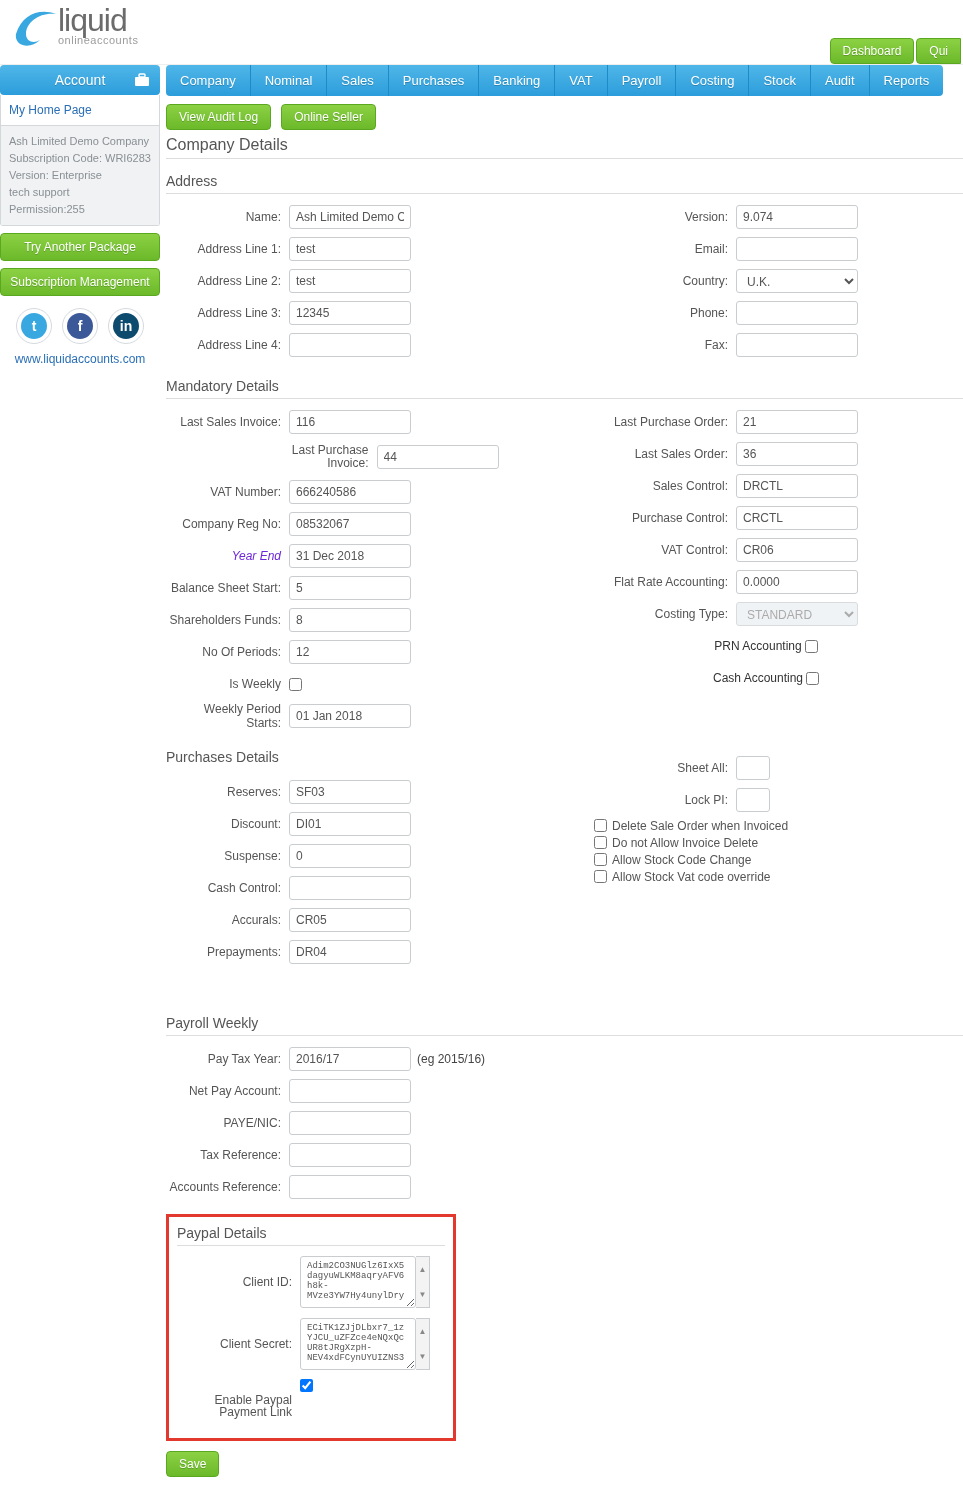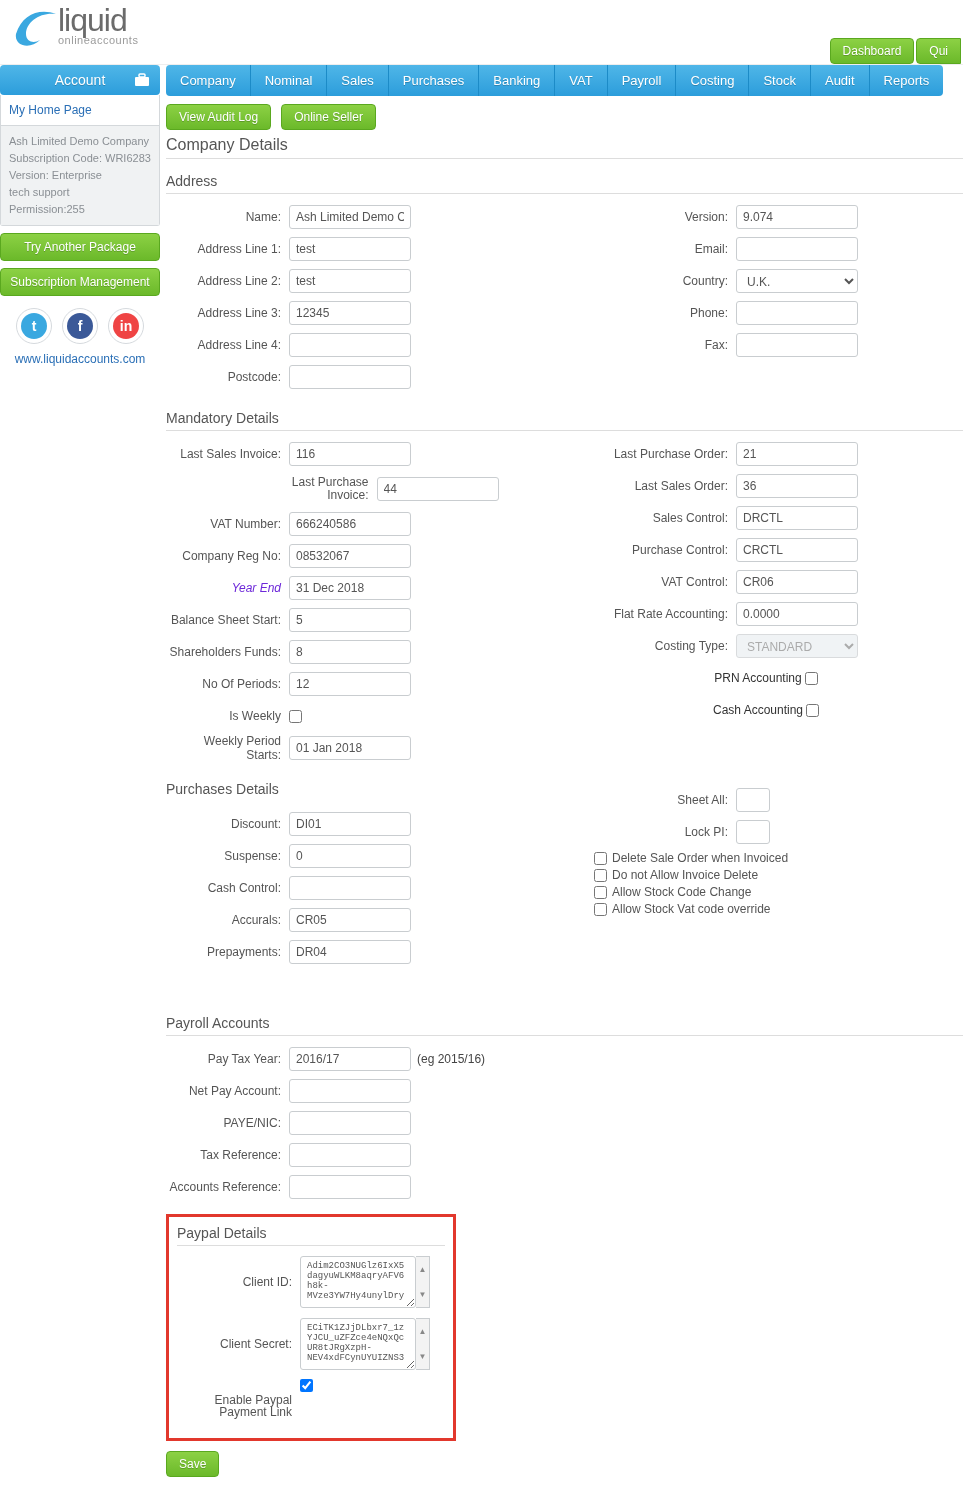--- a/index.html
+++ b/index.html
@@ -24,41 +24,41 @@
   .nav-tab:first-child { border-top-left-radius:4px; border-bottom-left-radius:4px; }
   .nav-tab:last-child { border-right:none; border-top-right-radius:4px; border-bottom-right-radius:4px;}
 
   .side-panel { border:1px solid #d4d8db; border-top:none; border-radius:0 0 3px 3px; background:#fff; }
   .home-link { color:#2a6fb6; padding:8px 8px; display:block; border-bottom:1px solid #d4d8db;}
   .side-info { background:#f0f2f3; color:#8a8f94; padding:7px 8px; font-size:11px; line-height:17px; }
   .side-btn { background: linear-gradient(#8cd144,#6bb92a); color:#fff; border:1px solid #5aa81f; border-radius:4px; padding:6px 0; width:100%; text-align:center; font-size:12px; margin-top:7px; text-shadow:0 1px 0 rgba(0,0,0,.2); cursor:pointer; }
   .social { display:flex; justify-content:center; gap:10px; margin-top:12px; }
   .soc { width:36px; height:36px; border-radius:50%; border:1px solid #d6dade; display:flex; align-items:center; justify-content:center; background:#fff;}
   .soc-inner { width:26px; height:26px; border-radius:50%; display:flex; align-items:center; justify-content:center; color:#fff; font-weight:bold; font-size:14px; }
-  .tw { background:#3aa8e0;} .fb{background:#3b5998;} .li{background:#ef4444;}
+  .tw { background:#3aa8e0;} .fb{background:#3b5998;} .li{background:#0c4a6e;}
   .site-link { color:#2a6fb6; text-align:center; display:block; margin-top:8px; font-size:12px;}
 
   .action-row { display:flex; gap:8px; padding:0 0 4px 0;}
   h2.page-title { font-size:16px; font-weight:400; color:#555; margin-top:2px; }
   hr.sec { border:none; border-top:1px solid #ddd; margin:4px 0 10px; }
 
   .sec-title { font-size:14px; color:#555; margin-top:14px; margin-bottom:4px; }
   .two-col { display:flex; }
   .form-col { width: 420px; }
   .form-col2 { width: 360px; }
   .frow { display:flex; align-items:center; margin-bottom:6px; height:26px; }
   .flabel { width:123px; text-align:right; padding-right:8px; color:#555; font-size:12px; }
   .flabel.link { color:#6d28d9;font-style:italic; }
   .flabel-r { width:150px; text-align:right; padding-right:8px; color:#555; font-size:12px;}
   input[type=text], select, textarea { border:1px solid #c9cdd0; border-radius:3px; padding:4px 6px; font-size:12px; background:#fff; color:#555;}
   input[type=text] { width:122px; height:24px; }
   select { width:122px; height:24px;}
   .disabled { background:#eaeff2; color:#888;}
   input[type=checkbox] { width:13px; height:13px; }
-  .chk-row { display:flex; align-items:flex-end; font-size:12px; color:#555; margin-bottom:3px; }
+  .chk-row { display:flex; align-items:flex-start; font-size:12px; color:#555; margin-bottom:3px; }
   .chk-row input { margin-right:5px;}
   .small-input { width:34px !important; }
   .hint { font-size:12px; color:#444; padding-left:6px;}
 
   .paypal-box { border:3px solid #e2382d; padding:8px 8px 14px 8px; width:290px; margin-top:14px;}
   textarea { width:116px; height:52px; font-family: 'Courier New', monospace; font-size:9px; resize:both; }
   .ta-wrap { display:flex; }
   .scrollbtn { width:14px; display:flex; flex-direction:column; border:1px solid #c9cdd0; border-left:none; }
   .scrollbtn div { flex:1; display:flex; align-items:center; justify-content:center; font-size:8px; color:#888; background:#f3f3f3;}
 
@@ -160,24 +160,20 @@
                 <input type="text" value="test" style="">
               </div>
         <div class="frow">
                 <div class="flabel">Address Line 3:</div>
                 <input type="text" value="12345" style="">
               </div>
         <div class="frow">
                 <div class="flabel">Address Line 4:</div>
                 <input type="text" style="">
               </div>
-        <div class="frow">
-                <div class="flabel">Postcode:</div>
-                <input type="text" style="">
-              </div>
       </div>
       <div class="form-col2">
         <div class="frow">
                 <div class="flabel-r">Version:</div>
                 <input type="text" class="disabled" disabled="" value="9.074" style="">
               </div>
         <div class="frow">
                 <div class="flabel-r">Email:</div>
                 <input type="text" style="">
               </div>
@@ -279,20 +275,24 @@
                 <input type="checkbox" style="margin-left: 3px;">
               </div>
       </div>
     </div>
 
     <div class="two-col" style="align-items:flex-start;">
       <div class="form-col">
         <div class="sec-title">Purchases Details</div>
         <div style="height:10px;"></div>
         <div class="frow">
+                <div class="flabel">Reserves:</div>
+                <input type="text" value="SF03" style="">
+              </div>
+        <div class="frow">
                 <div class="flabel">Discount:</div>
                 <input type="text" value="DI01" style="">
               </div>
         <div class="frow">
                 <div class="flabel">Suspense:</div>
                 <input type="text" value="0" style="">
               </div>
         <div class="frow">
                 <div class="flabel">Cash Control:</div>
                 <input type="text" style="">
@@ -330,21 +330,21 @@
                 </div>
           <div class="chk-row">
                   <input type="checkbox" style="">
                   <span>Allow Stock Vat code override</span>
                 </div>
         </div>
       </div>
     </div>
 
     <div style="height:30px;"></div>
-    <div class="sec-title">Payroll Accounts</div>
+    <div class="sec-title">Payroll Weekly</div>
     <hr class="sec">
     <div class="form-col">
       <div class="frow">
               <div class="flabel">Pay Tax Year:</div>
               <input type="text" value="2016/17" style="">
               <span class="hint">(eg 2015/16)</span>
             </div>
       <div class="frow">
               <div class="flabel">Net Pay Account:</div>
               <input type="text" style="">

